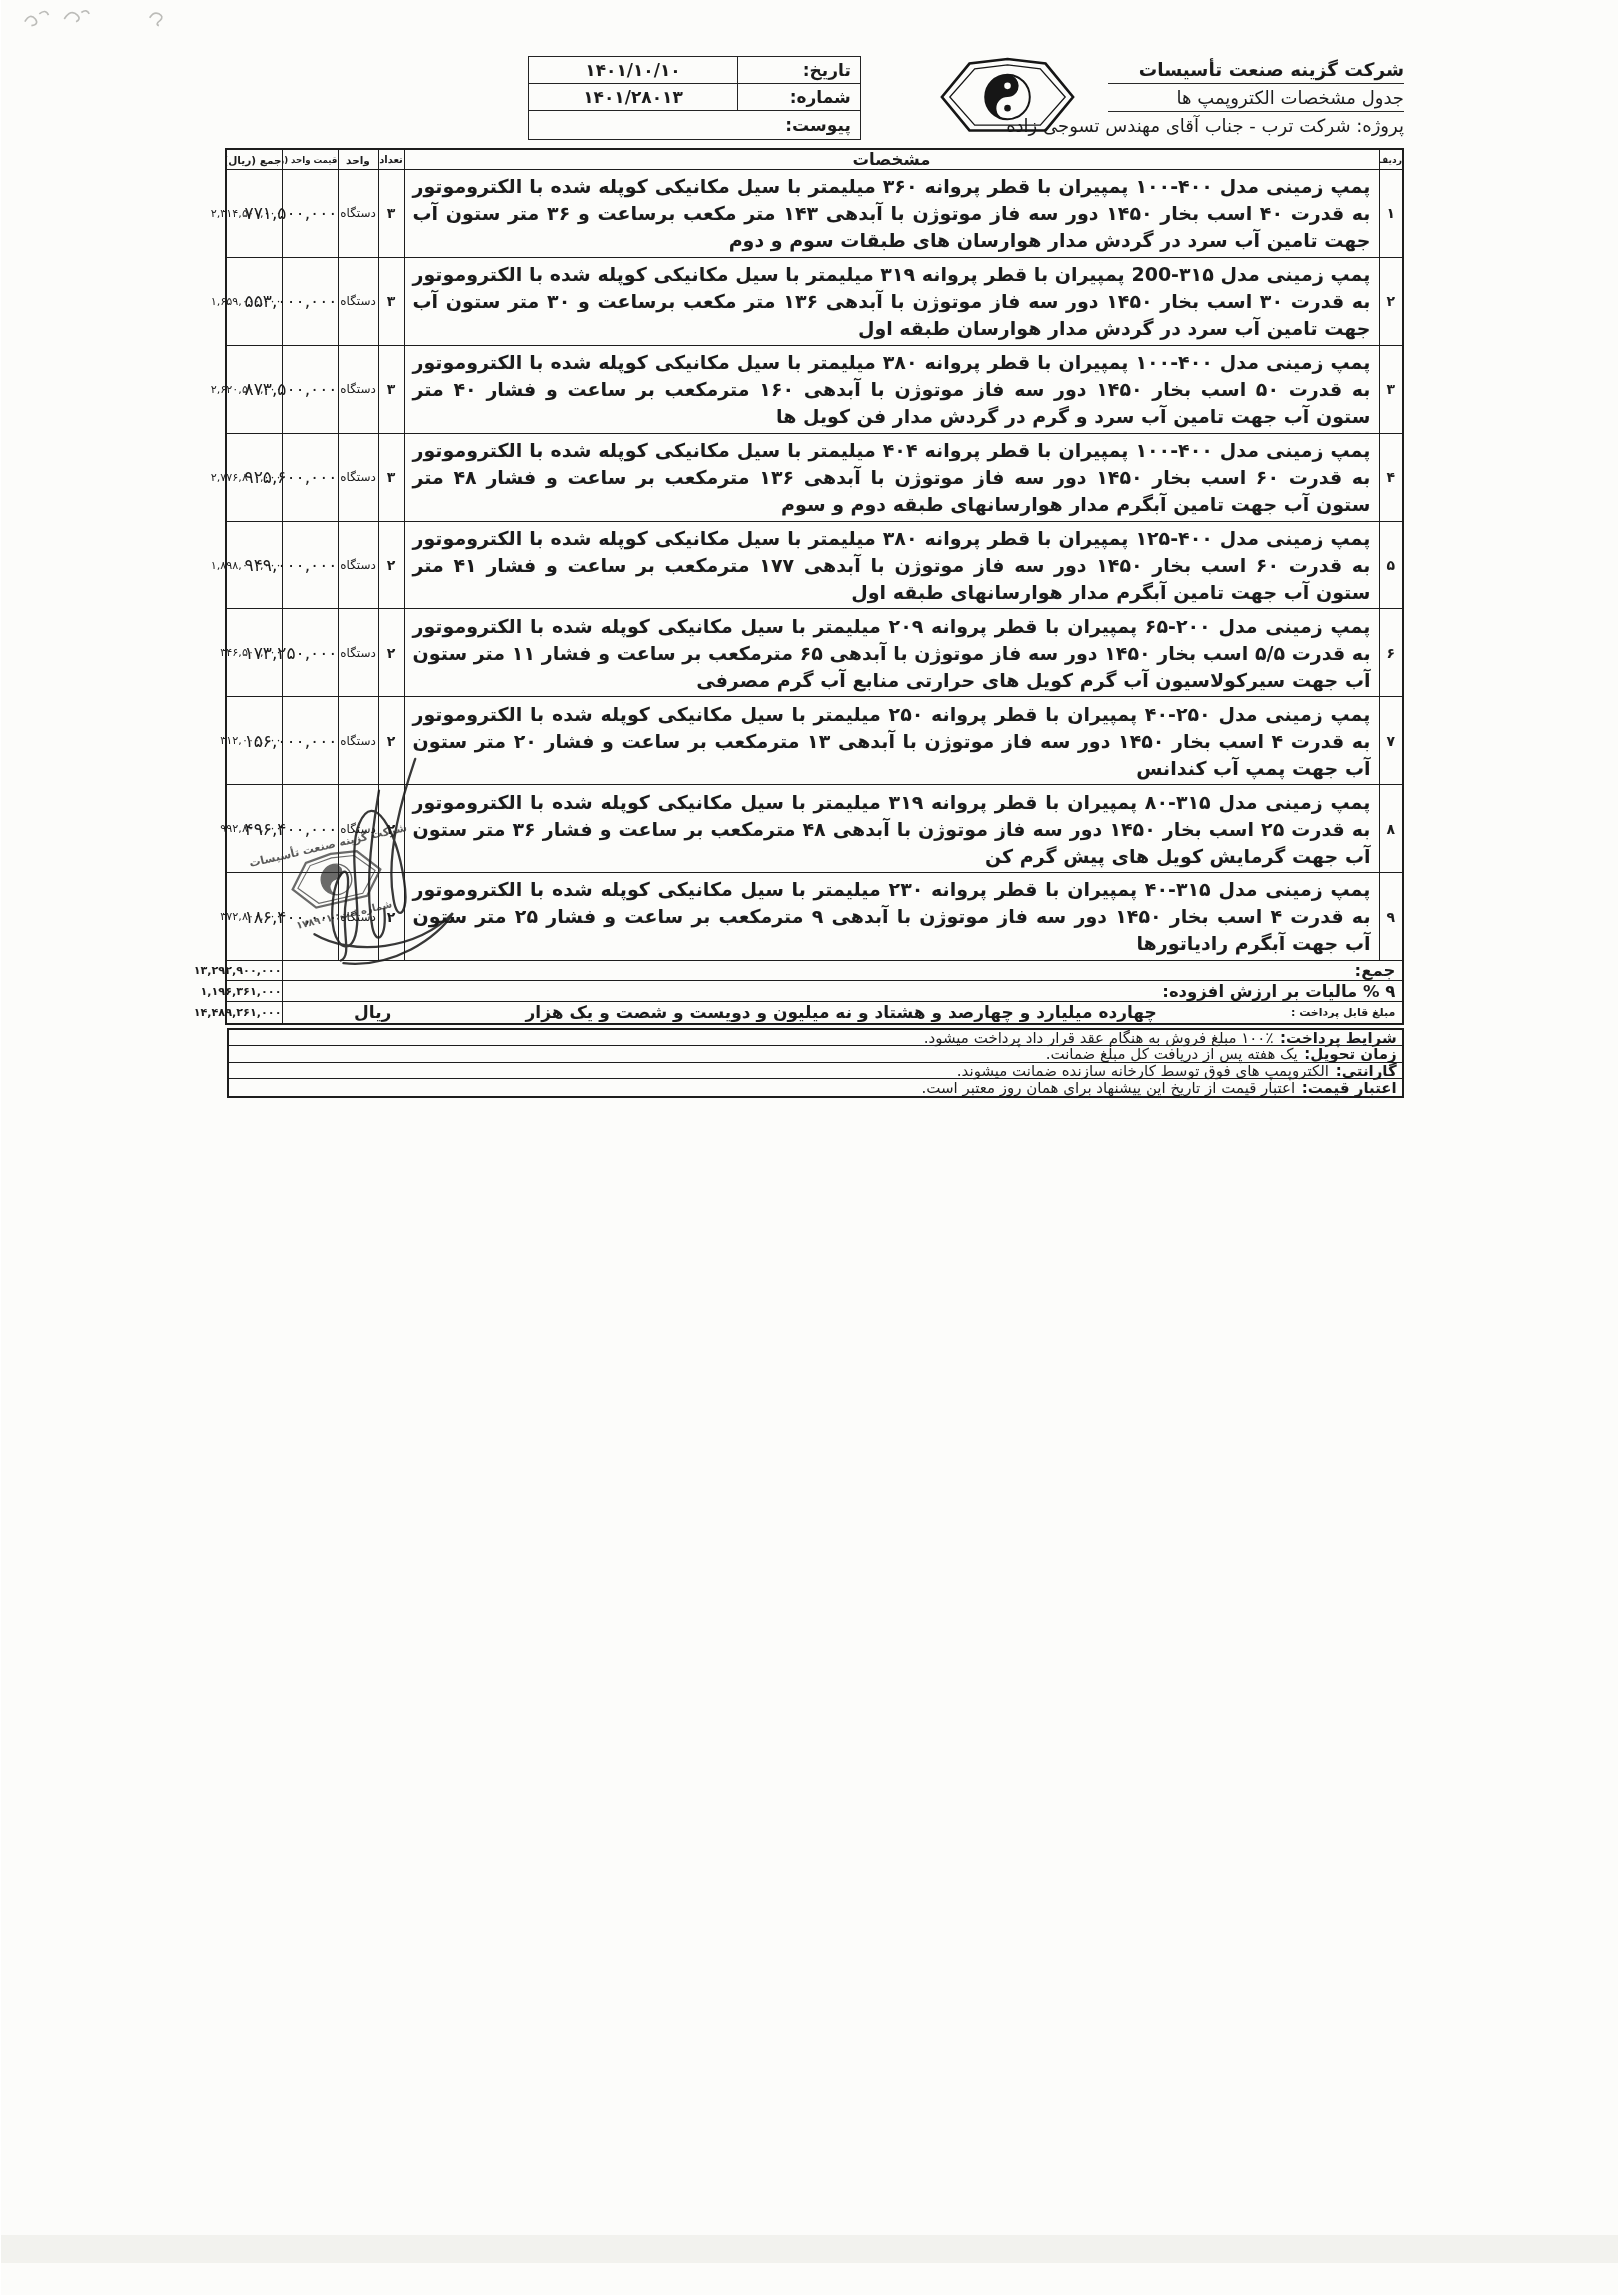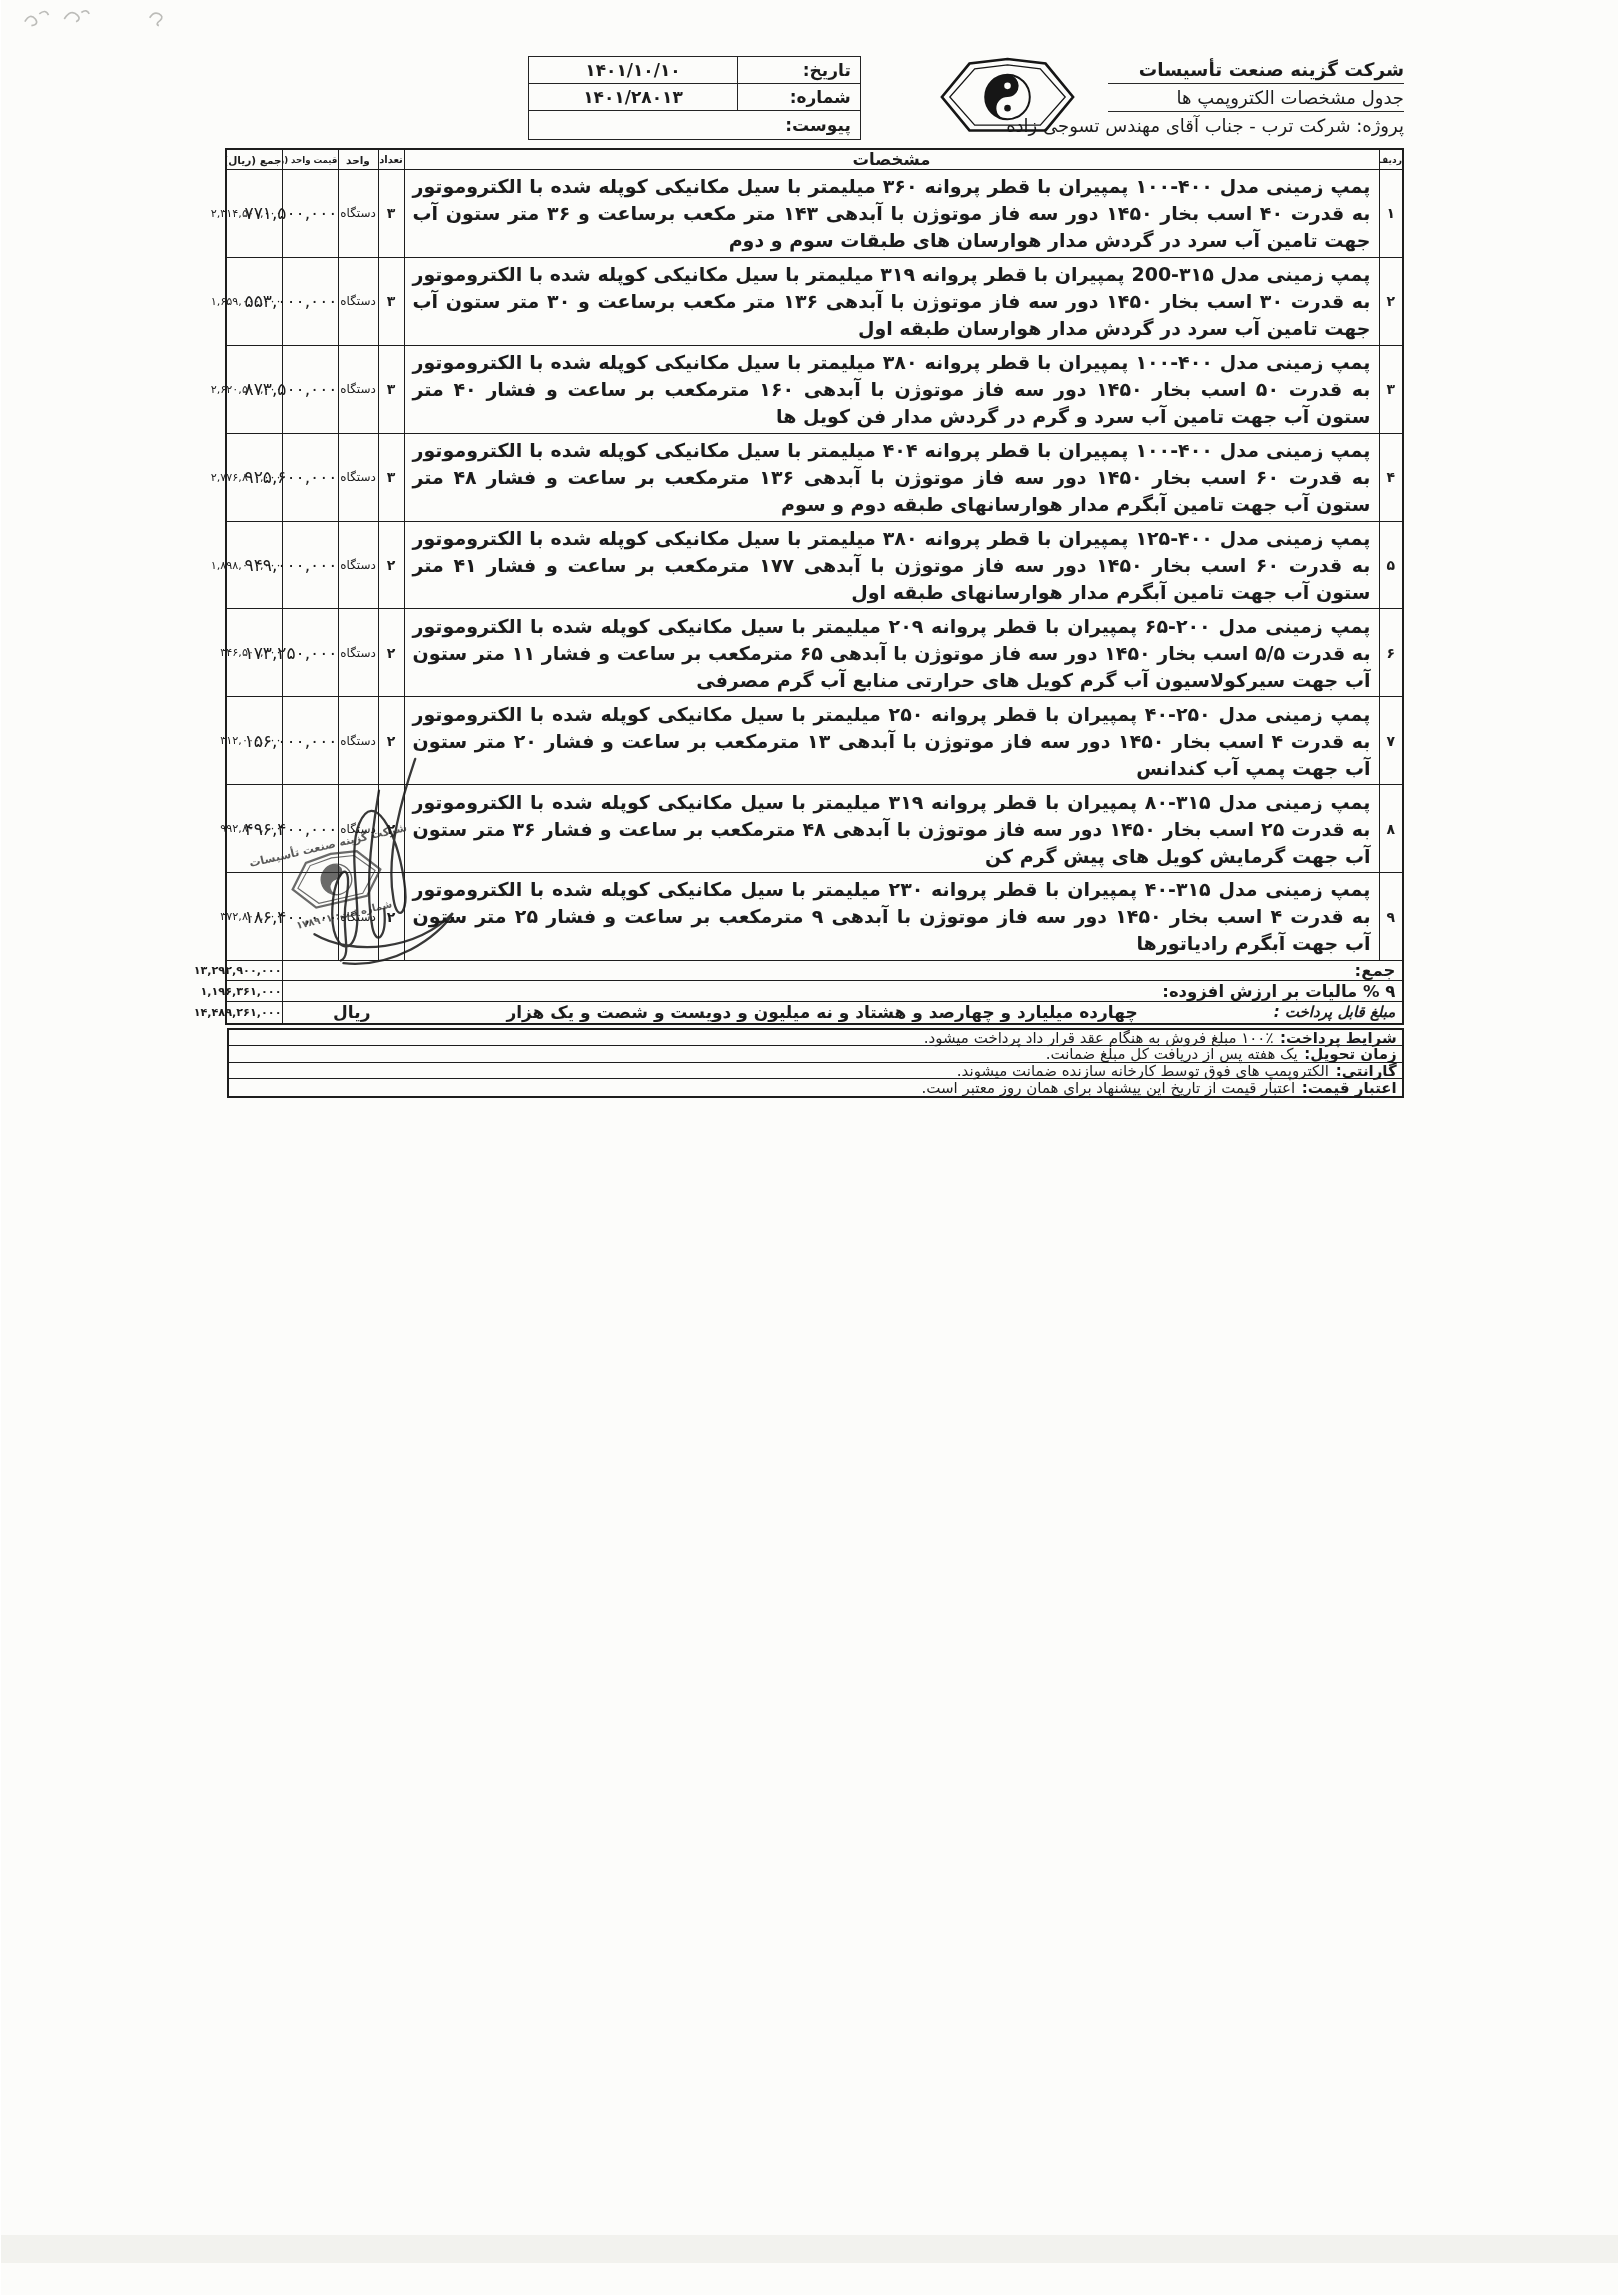--- a/index.html
+++ b/index.html
@@ -48,23 +48,23 @@
   .c-unit { text-align:center; vertical-align:middle; font-size:12px; }
   .c-price{ text-align:right; vertical-align:middle; font-size:17px; }
   .c-total{ text-align:center; vertical-align:middle; font-size:11.2px;padding-left:23px; }
 
   tr.sumr { height:20.4px; }
   tr.payr { height:22.4px; }
   .sum-label-cell { text-align:right; padding-right:6.6px; font-size:16.5px; font-weight:700; }
   .sum-val { text-align:center; vertical-align:middle; font-size:11.2px; font-weight:700; }
   .pay-cell { padding:0 6.6px; }
   .pay-flex { display:flex; align-items:center; }
-  .pay-label { font-size:15px; font-weight:700; white-space:nowrap;font-style:italic; }
+  .pay-label { font-size:11px; font-weight:700; white-space:nowrap; }
   .pay-words { font-size:17px; font-weight:700; margin:0 auto; white-space:nowrap; }
-  .pay-currency { font-size:17px; font-weight:700; margin-left:44px; }
+  .pay-currency { font-size:17px; font-weight:700; margin-left:65px; }
 
   
   .terms { margin-top:3.3px; border:2px solid #1d1d1d; background:transparent; }
   .term-row { display:flex; align-items:center; height:16.5px; border-bottom:1.3px solid #1d1d1d; padding-right:5.3px; font-size:15px; white-space:nowrap; overflow:visible; }
   .term-row:last-child { border-bottom:none; }
   .term-label { font-weight:700; margin-left:6.6px;text-align:center; }
 
   
   .stamp {
     position:absolute; left:237px; top:838px; width:198px;

